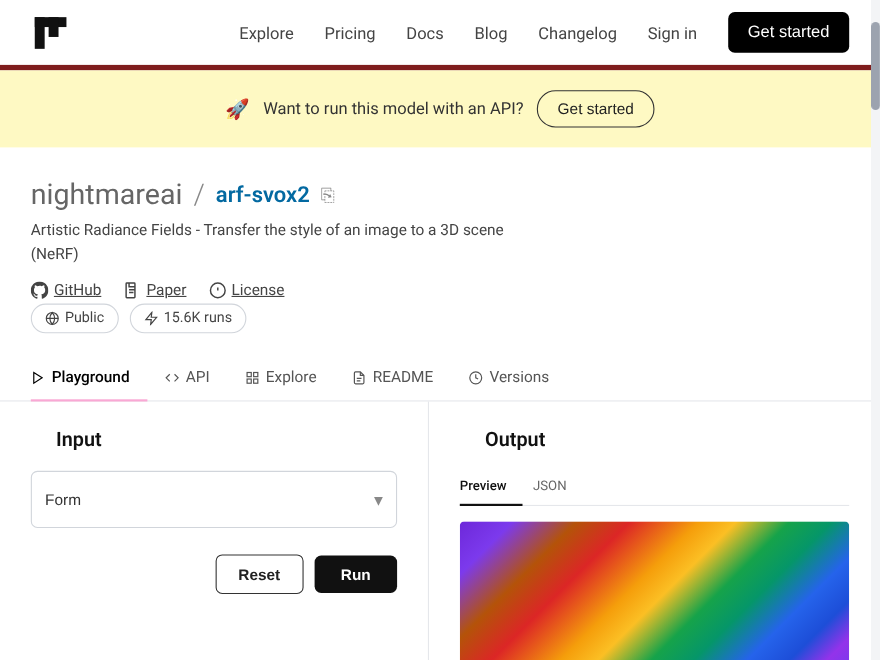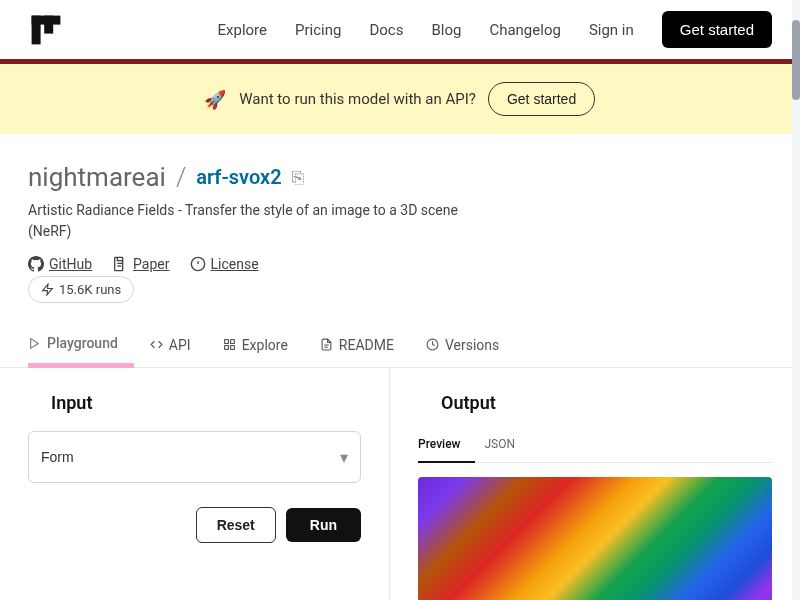--- a/index.html
+++ b/index.html
@@ -62,21 +62,21 @@
     }
 
     
     .tabs { display: flex; align-items: center; gap: 0; border-bottom: 1px solid #e5e7eb; margin: 0 -28px; padding: 0 28px; }
     .tab {
       display: flex; align-items: center; gap: 6px;
       padding: 12px 16px; font-size: 14px; color: #555; cursor: pointer;
       border-bottom: 2px solid transparent; margin-bottom: -1px;
     }
     .tab:first-child { padding-left: 0; }
-    .tab.active { color: #737373; border-bottom: 5px solid #f9a8d4; font-weight: 500; }
+    .tab.active { color: #000000; border-bottom: 2px solid #f9a8d4; font-weight: 500; }
 
     
     .content-area { display: flex; gap: 0; margin: 0 -28px; padding: 0; }
 
     
     .input-panel { flex: 0 0 390px; padding: 24px 28px; border-right: 1px solid #e5e7eb; min-height: 200px; }
     .panel-title { font-size: 18px; font-weight: 600; margin-bottom: 18px; color: #111; margin-left: 23px; }
 
     .form-select-wrapper {
       position: relative; display: flex; align-items: center;
@@ -189,20 +189,28 @@
           <line x1="12" y1="8" x2="12" y2="12"></line>
           <line x1="12" y1="16" x2="12.01" y2="16"></line>
         </svg>
       <span>License</span>
     </a>
   </div>
 
   <div class="badges-row">
     <div class="badge">
       <svg width="13" height="13" viewBox="0 0 24 24" fill="none" stroke="currentColor" stroke-width="2">
+          <circle cx="12" cy="12" r="10"></circle>
+          <line x1="2" y1="12" x2="22" y2="12"></line>
+          <path d="M12 2a15.3 15.3 0 014 10 15.3 15.3 0 01-4 10 15.3 15.3 0 01-4-10 15.3 15.3 0 014-10z"></path>
+        </svg>
+      <span>Public</span>
+    </div>
+    <div class="badge">
+      <svg width="13" height="13" viewBox="0 0 24 24" fill="none" stroke="currentColor" stroke-width="2">
           <path d="M13 2L3 14h9l-1 8 10-12h-9l1-8z"></path>
         </svg>
       <span>15.6K runs</span>
     </div>
   </div>
 
   <div class="tabs">
     <div class="tab active">
       <svg width="13" height="13" viewBox="0 0 24 24" fill="none" stroke="currentColor" stroke-width="2">
           <polygon points="5 3 19 12 5 21 5 3"></polygon>

